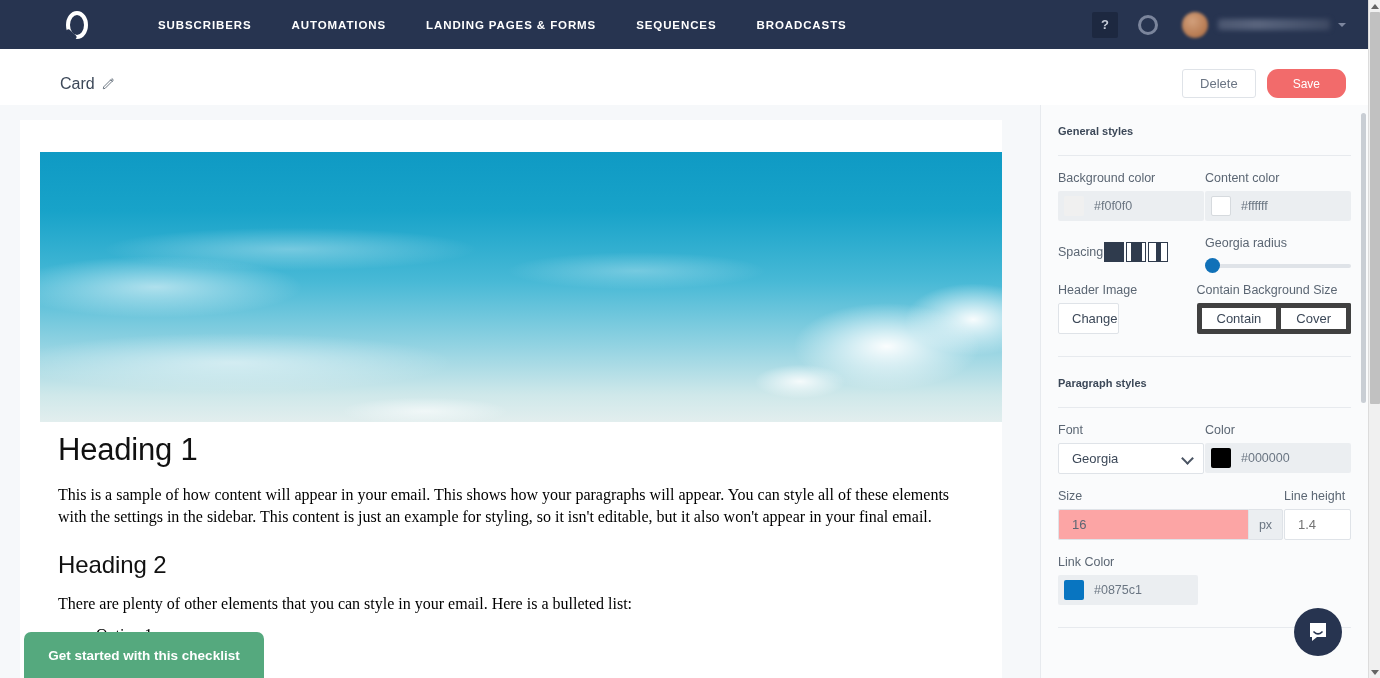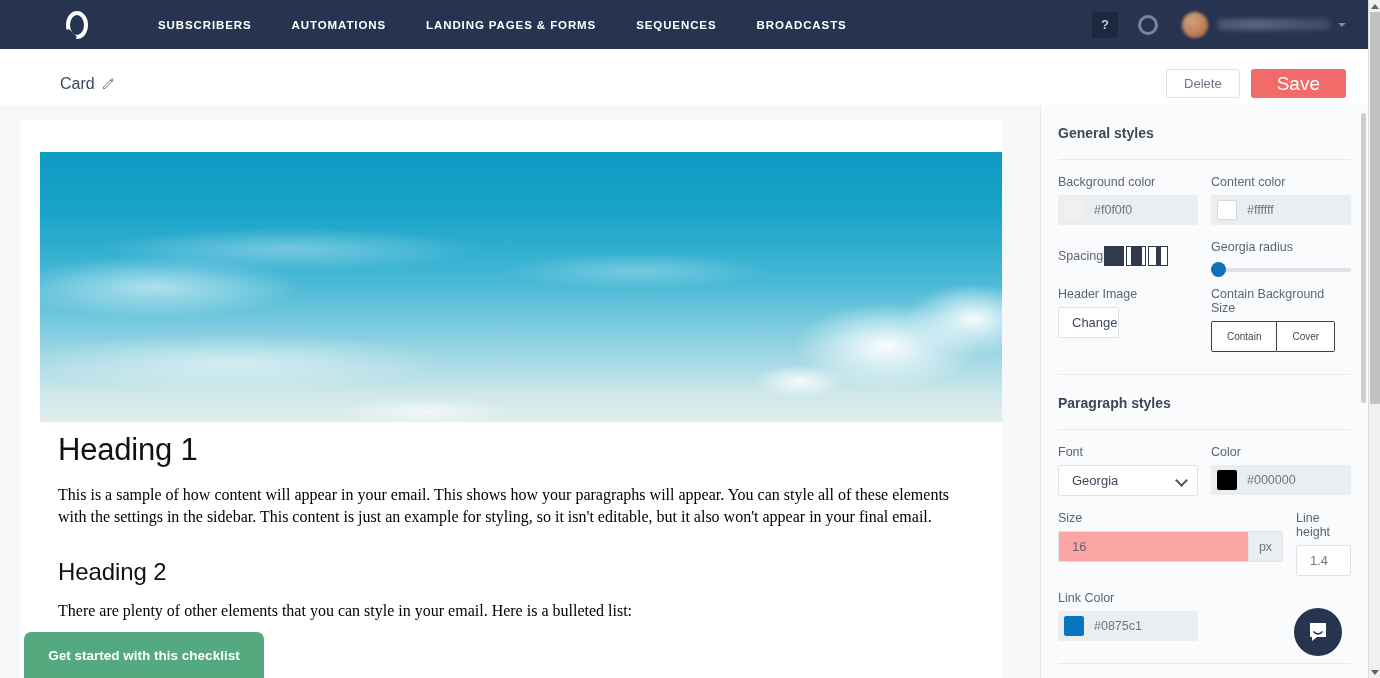--- a/index.html
+++ b/index.html
@@ -75,22 +75,22 @@
   .pencil-icon { margin-left: 7px; display: flex; cursor: pointer; }
   .subheader-actions {
     margin-left: auto; display: flex; align-items: center; margin-right: 22px;
   }
   .btn-delete {
     height: 29px; padding: 0 17px; font-size: 13px; color: #6a7483;
     background: #ffffff; border: 1px solid #dfe3e8; border-radius: 3px;
     display: flex; align-items: center; cursor: pointer;
   }
   .btn-save {
-    height: 29px; padding: 0 26px; font-size: 19px; color: #ffffff;
-    background: #f26b6b; border: none; border-radius: 3px;
+    height: 29px; padding: 0 26px; font-size: 12px; color: #ffffff;
+    background: #f26b6b; border: none; border-radius: 11px;
     margin-left: 11px; display: flex; align-items: center; cursor: pointer;
   }
 
   
   .workspace {
     position: absolute; top: 105px; left: 0;
     width: 1040px; height: 573px;
     background: #f6f8fa;
   }
   .preview-card {
@@ -121,21 +121,21 @@
     letter-spacing: -0.2px;
   }
   .para {
     font-family: "Liberation Serif", serif;
     font-size: 16px; line-height: 1.4; color: #000000;
     margin-top: 16px; max-width: 906px;
   }
   .h2 {
     font-family: "Liberation Sans", sans-serif;
     font-size: 24px; font-weight: 400; color: #111111;
-    margin-top: 29px; letter-spacing: -0.1px;
+    margin-top: 22px; letter-spacing: -0.1px;
   }
   .para2 {
     font-family: "Liberation Serif", serif;
     font-size: 16px; line-height: 1.4; color: #000000;
     margin-top: 14px;
   }
   .bullets {
     font-family: "Liberation Serif", serif;
     font-size: 16px; line-height: 1.3; color: #000000;
     margin-top: 10px; padding-left: 38px;
@@ -156,29 +156,29 @@
 
   
   .sidebar {
     position: absolute; top: 105px; left: 1040px;
     width: 328px; height: 573px;
     background: #fafbfc; border-left: 1px solid #e7eaee;
     padding: 0 17px;
     overflow: hidden;
   }
   .panel-title {
-    font-size: 14px; font-weight: 700; color: #3c4858;
+    font-size: 11px; font-weight: 700; color: #3c4858;
     padding-top: 20px;
   }
   .panel-rule {
     height: 1px; background: #e7eaee; margin-top: 18px;
   }
   .grid2 {
     display: grid; grid-template-columns: 1fr 1fr;
-    column-gap: 13px;
+    column-gap: 1px;
   }
   .fld-label {
     font-size: 12.5px; color: #5b6673; margin-top: 15px; margin-bottom: 6px;
   }
   .color-field {
     height: 30px; background: #ebeef1; border-radius: 2px;
     display: flex; align-items: center; padding-left: 6px;
   }
   .swatch {
     width: 20px; height: 20px; border-radius: 2px; flex: 0 0 auto;
@@ -212,22 +212,22 @@
     background: #1171b8; cursor: pointer;
   }
   .btn-outline {
     height: 31px; background: #ffffff; border: 1px solid #dfe3e8;
     border-radius: 2px; font-size: 13px; color: #3c4858;
     display: flex; align-items: center; padding-left: 13px;
     cursor: pointer;
   }
   .seg-btn-group { display: flex; }
   .seg-btn {
-    height: 31px; background: #ffffff; border: 1px solid #404040;
-    font-size: 10px; color: #3c4858; cursor: pointer;
+    height: 31px; background: #ffffff; border: 5px solid #404040;
+    font-size: 13px; color: #3c4858; cursor: pointer;
     display: flex; align-items: center; justify-content: center;
     padding: 0 15px;
   }
   .seg-btn:first-child { border-radius: 2px 0 0 2px; }
   .seg-btn:last-child { border-radius: 0 2px 2px 0; border-left: none; }
   .select-wrap { position: relative; }
   .select-box {
     height: 31px; width: 100%; background: #ffffff;
     border: 1px solid #dfe3e8; border-radius: 2px;
     font-size: 13px; color: #3c4858;

